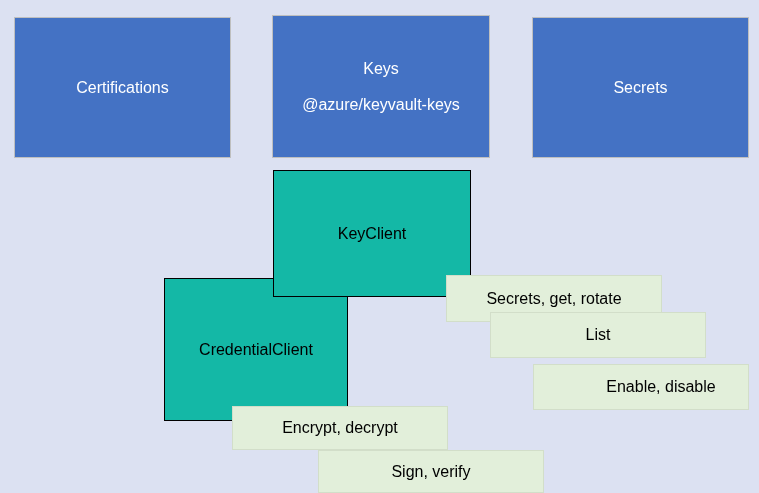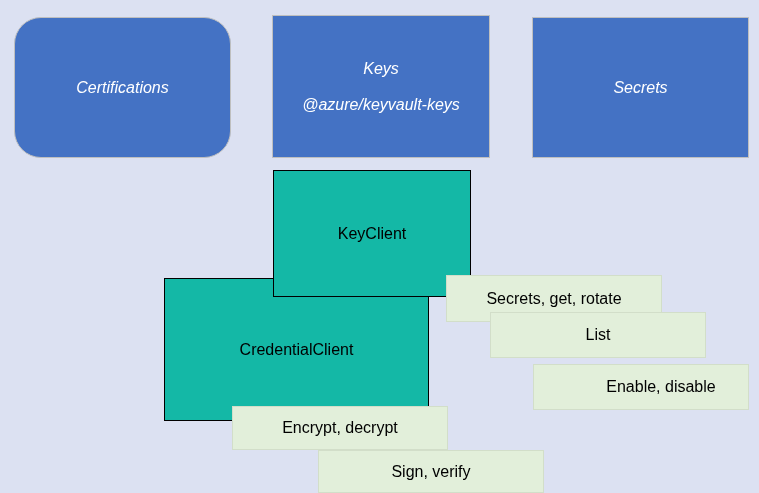--- a/index.html
+++ b/index.html
@@ -24,21 +24,20 @@
     align-items: center;
     justify-content: center;
     text-align: center;
   }
   
   .blue {
     background: #4472c4;
     border: 1px solid #bfbfbf;
     color: #ffffff;
     font-size: 16px;
-    font-style: italic;
   }
   .blue .line {
     display: block;
     line-height: 1.25;
   }
   .blue .line + .line {
     margin-top: 16px;
   }
   
   .cream {
@@ -53,38 +52,38 @@
     border: 1px solid #d2dec9;
     color: #000000;
     font-size: 16px;
   }
 </style>
 </head>
 <body>
 
 <div id="canvas">
 
-  <div class="box blue" style="left:14px; top:17px; width:217px; height:141px;border-radius:27px;">
+  <div class="box blue" style="left:14px; top:17px; width:217px; height:141px;">
     <span class="line">Certifications</span>
   </div>
 
   <div class="box blue" style="left:272px; top:15px; width:218px; height:143px;">
     <span class="line">Keys</span>
     <span class="line">@azure/keyvault-keys</span>
   </div>
 
   <div class="box blue" style="left:532px; top:17px; width:217px; height:141px;align-items:center;">
     <span class="line">Secrets</span>
   </div>
 
   <div class="box cream" style="left:273px; top:170px; width:198px; height:127px; z-index:3;">
     <span>KeyClient</span>
   </div>
 
-  <div class="box cream" style="left:164px; top:278px; width:265px; height:143px; z-index:2;">
+  <div class="box cream" style="left:164px; top:278px; width:184px; height:143px; z-index:2;">
     <span>CredentialClient</span>
   </div>
 
   <div class="box green" style="left:446px; top:275px; width:216px; height:47px; z-index:4;">
     <span>Secrets, get, rotate</span>
   </div>
 
   <div class="box green" style="left:490px; top:312px; width:216px; height:46px; z-index:4;">
     <span>List</span>
   </div>

